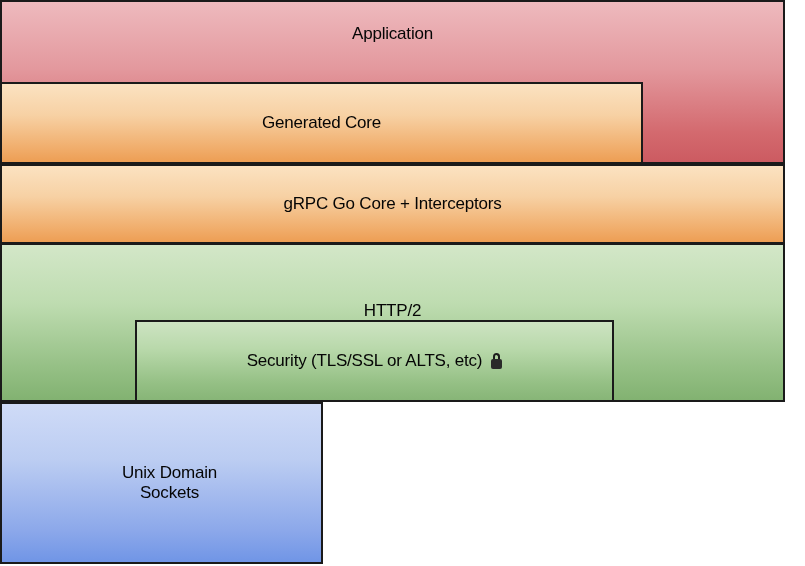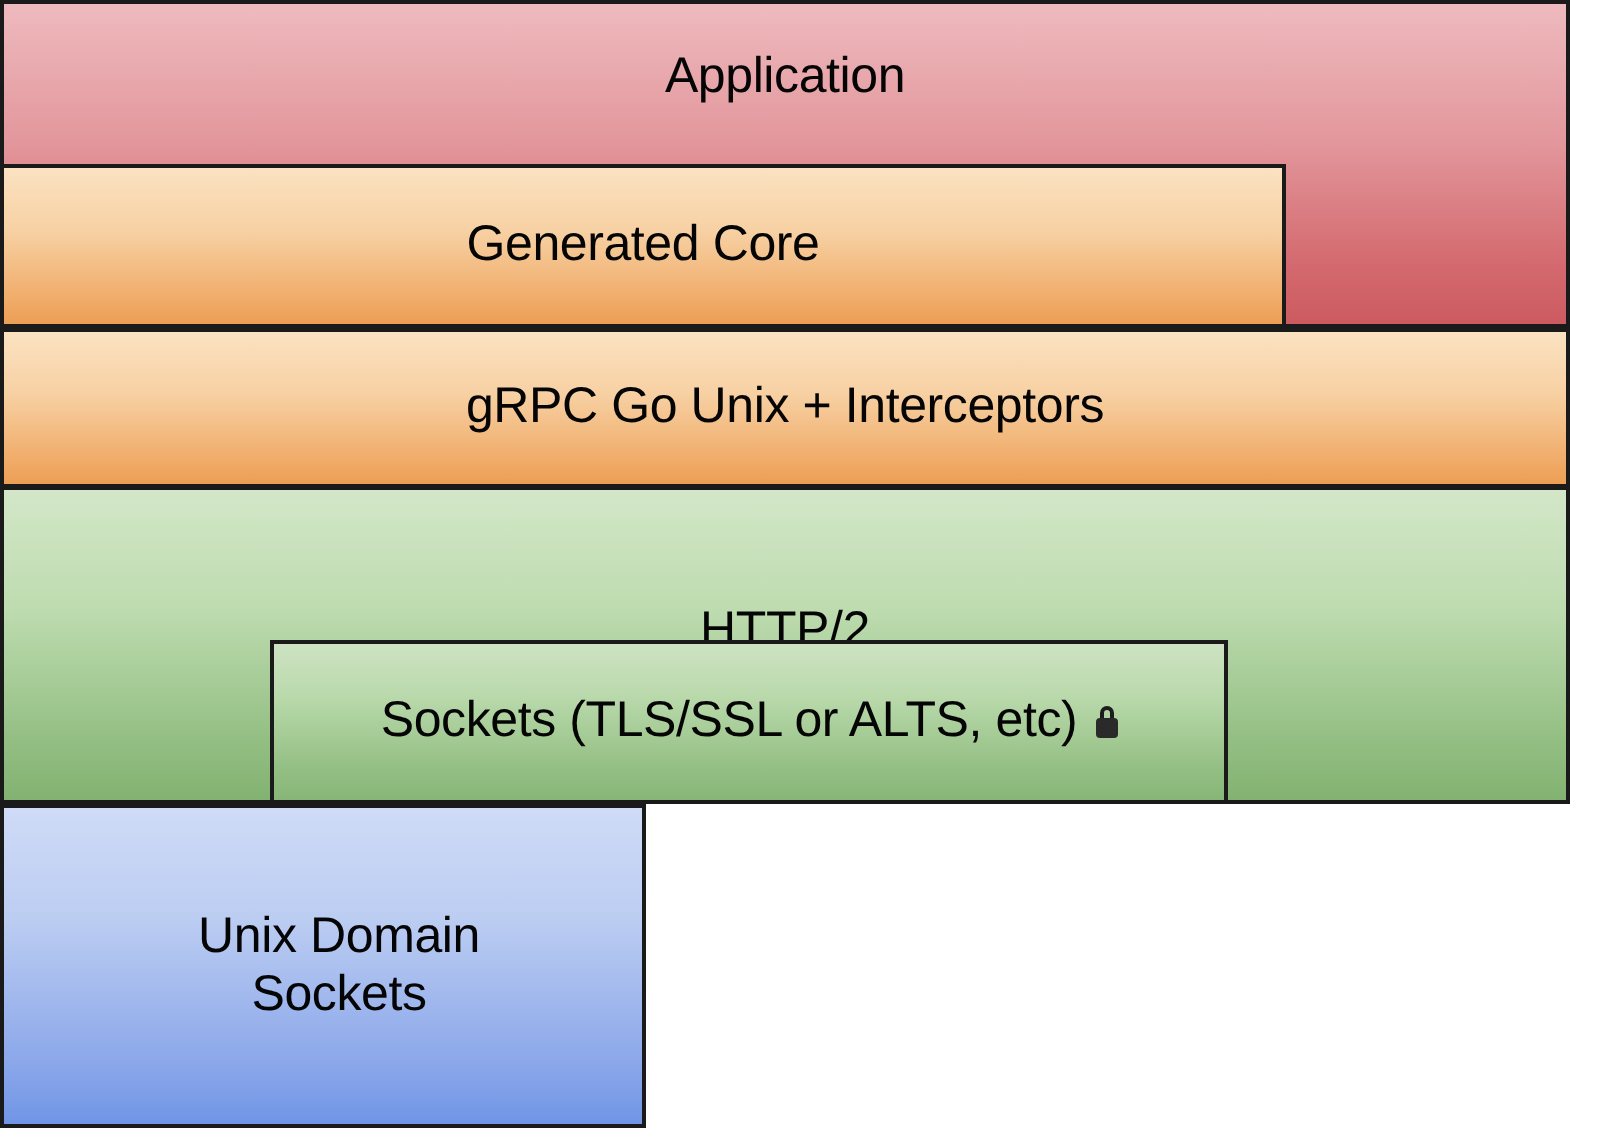--- a/index.html
+++ b/index.html
@@ -36,21 +36,21 @@
     align-items: center;
     justify-content: center;
     text-align: center;
     color: #000000;
     line-height: 1.18;
   }
 
   .layer-label {
     display: block;
     white-space: pre-line;
-    font-size: 25px;
+    font-size: 17px;
     letter-spacing: -0.2px;
     color: #050505;
   }
 
   
   #layer-application {
     left: 0px;
     top: 0px;
     width: 785px;
     height: 164px;
@@ -157,30 +157,30 @@
 
     <div class="layer" id="layer-application">
       <span class="layer-label">Application</span>
     </div>
 
     <div class="layer" id="layer-generated-stubs">
       <span class="layer-label">Generated Core</span>
     </div>
 
     <div class="layer" id="layer-grpc-core">
-      <span class="layer-label">gRPC Go Unix + Interceptors</span>
+      <span class="layer-label">gRPC Go Core + Interceptors</span>
     </div>
 
     <div class="layer" id="layer-http2">
       <span class="layer-label">HTTP/2</span>
     </div>
 
     <div class="layer" id="layer-security">
       <span class="security-inner">
-        <span class="layer-label">Sockets (TLS/SSL or ALTS, etc)</span>
+        <span class="layer-label">Security (TLS/SSL or ALTS, etc)</span>
         <span class="lock-icon">
           <span class="shackle"></span>
           <span class="body"></span>
         </span>
       </span>
     </div>
 
     <div class="layer" id="layer-unix-sockets">
       <span class="layer-label">Unix Domain
 Sockets</span>

